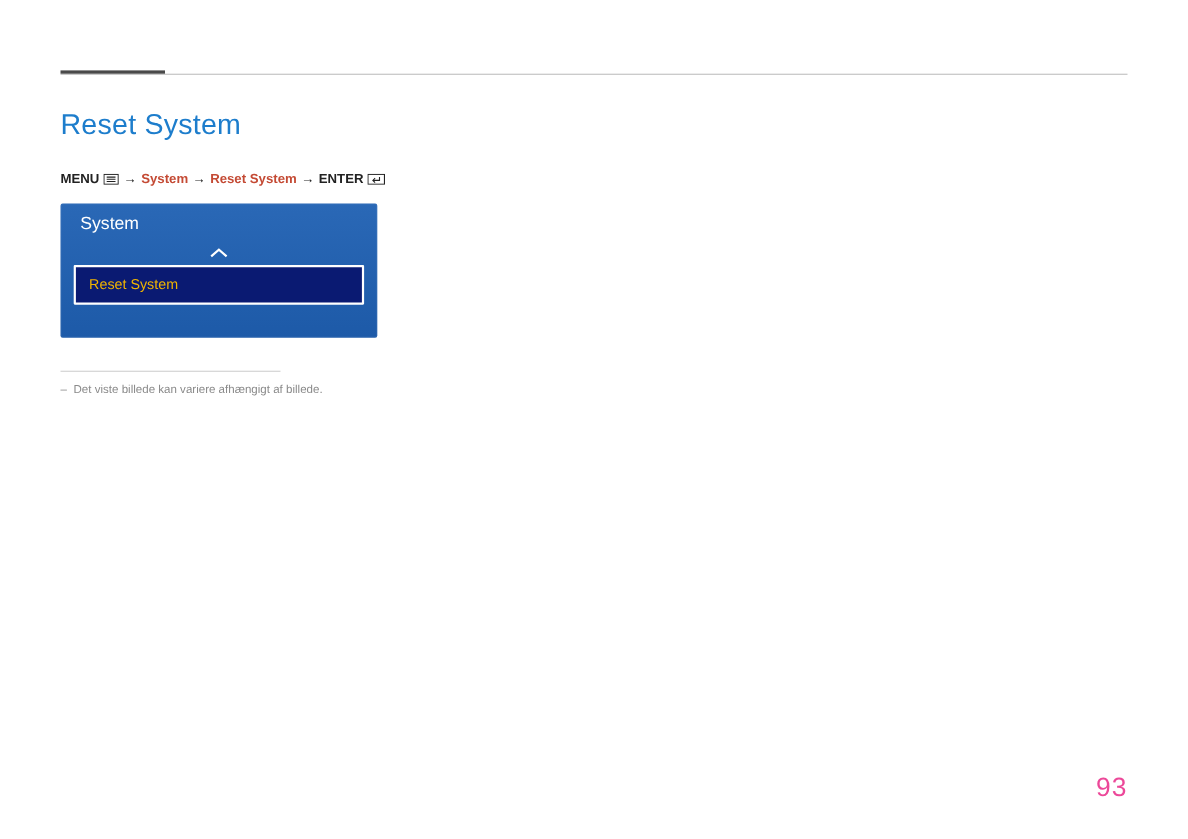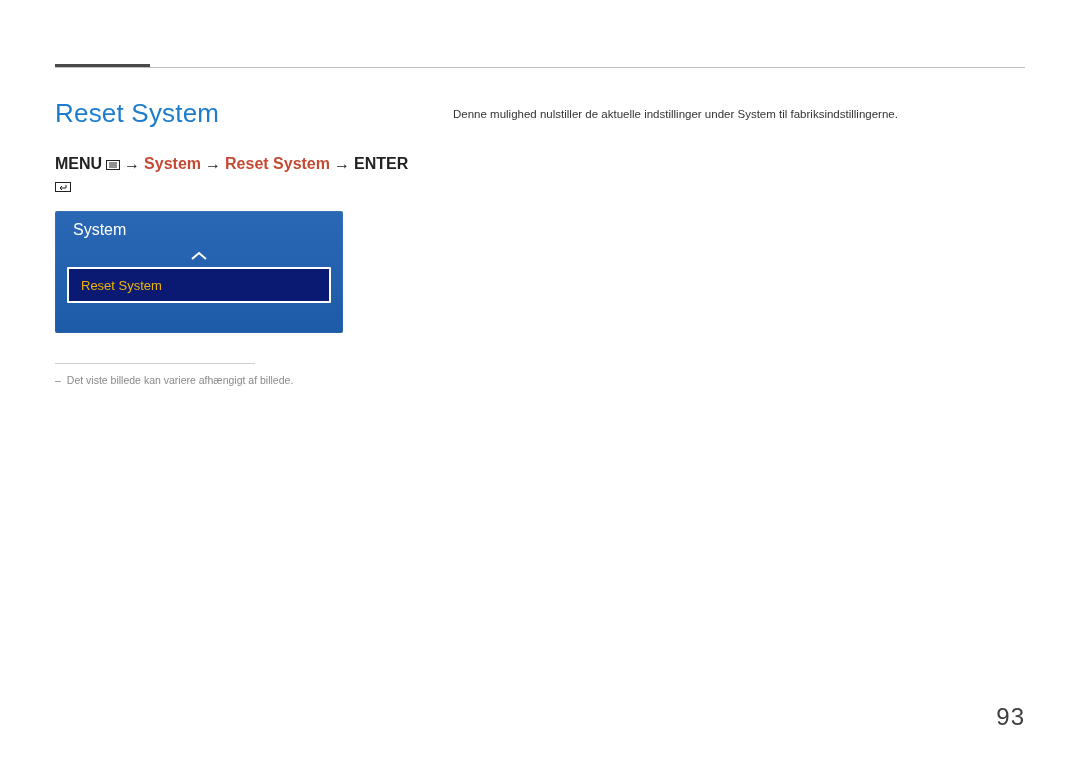--- a/index.html
+++ b/index.html
@@ -39,21 +39,21 @@
     width: 575px;
   }
   .heading {
     color: #1d7dcc;
     font-size: 26px;
     font-weight: 400;
     letter-spacing: 0.2px;
     margin-bottom: 26px;
   }
   .breadcrumb {
-    font-size: 16px;
+    font-size: 12px;
     color: #222;
     margin-bottom: 16px;
     display: flex;
     align-items: center;
     flex-wrap: wrap;
     gap: 4px;
     font-weight: 700;
   }
   .breadcrumb .hl { color: #c44a34; }
   .breadcrumb .arrow { color: #222; font-weight: 400; }
@@ -105,21 +105,21 @@
   .desc {
     font-size: 11.5px;
     color: #333;
     line-height: 1.5;
   }
   .page-number {
     position: absolute;
     right: 55px;
     bottom: 32px;
     font-size: 24px;
-    color: #404040;
+    color: #ec4899;
     font-weight: 300;
     letter-spacing: 1px;
   }
 </style>
 </head>
 <body>
 
 <div class="page">
 
   <div class="top-rule"></div>
@@ -167,19 +167,16 @@
     </div>
 
     <div class="note-divider"></div>
     <div class="note-line">
       <span class="dash">–</span>
       <span>Det viste billede kan variere afhængigt af billede.</span>
     </div>
 
   </div>
 
-  <div class="right-col">
-    <p class="desc">Denne mulighed nulstiller de aktuelle indstillinger under System til fabriksindstillingerne.</p>
-  </div>
 
   <div class="page-number">93</div>
 
 </div>
 
 </body></html>

